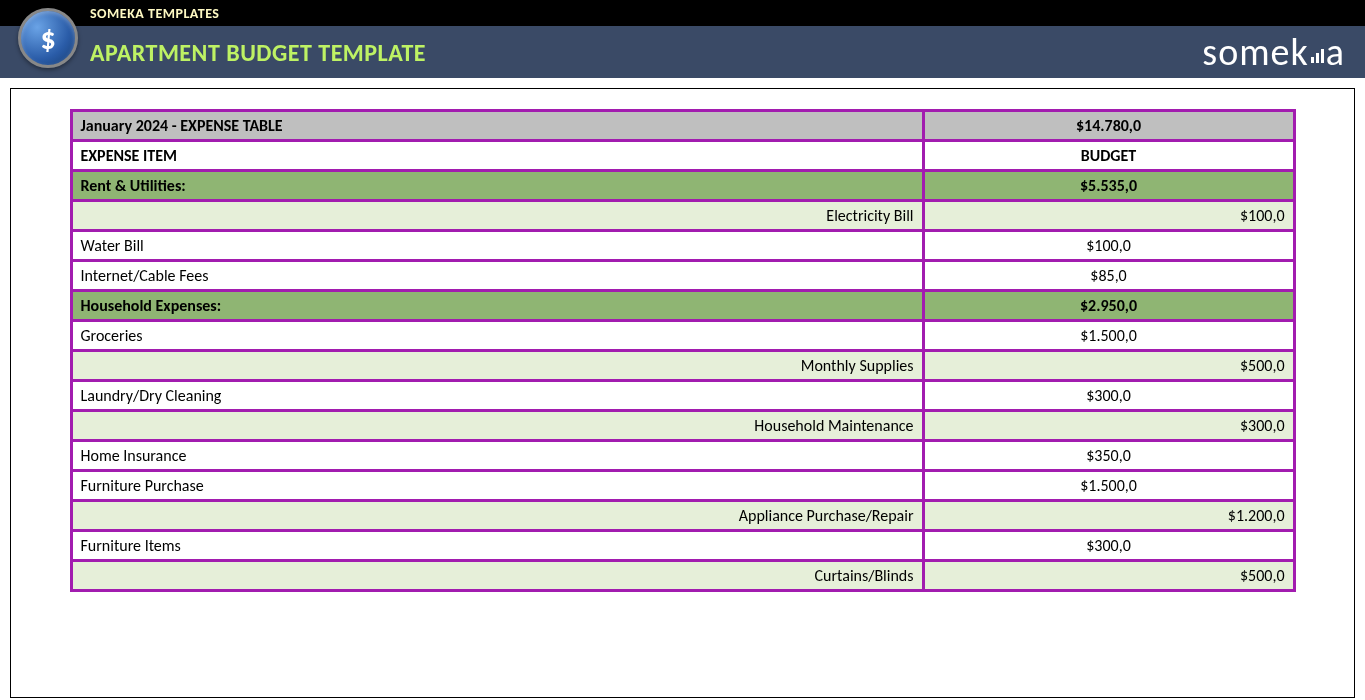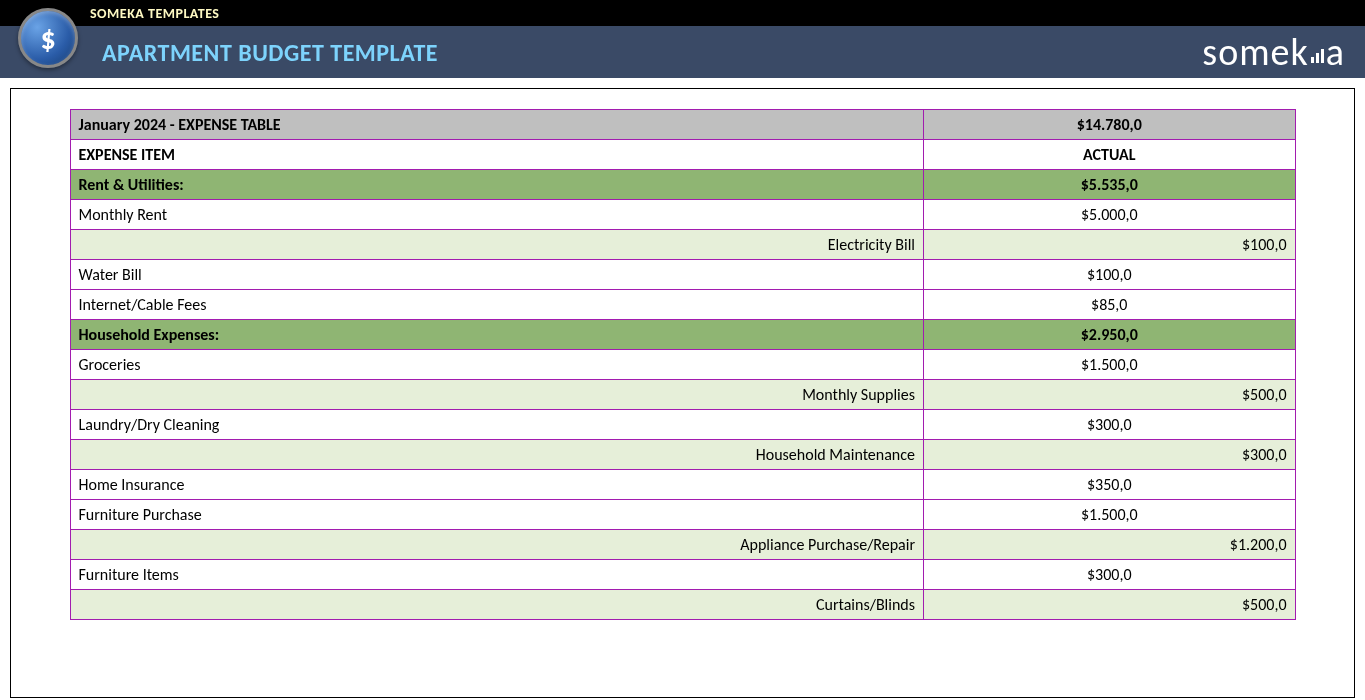--- a/index.html
+++ b/index.html
@@ -21,25 +21,24 @@
     background: #3a4a66;
     height: 52px;
     display: flex;
     align-items: center;
     justify-content: space-between;
     padding-left: 90px;
     padding-right: 20px;
     position: relative;
   }
   .title-bar .title {
-    color: #7dd3fc;
+    color: #bef264;
     font-weight: bold;
     font-size: 24px;
     letter-spacing: 0.5px;
-    margin-left: 12px;
   }
   .logo-coin {
     position: absolute;
     left: 18px;
     top: -18px;
     width: 60px;
     height: 60px;
     border-radius: 50%;
     background: radial-gradient(circle at 30% 30%, #6aa3e6, #2a5ca8 60%, #163b6f);
     border: 3px solid #888;
@@ -83,21 +82,21 @@
     padding: 20px 0 0 0;
     min-height: 610px;
   }
   table.expense {
     border-collapse: collapse;
     width: 1226px;
     margin: 0 auto;
     font-size: 16px;
   }
   table.expense td {
-    border: 1px solid #a21caf;
+    border: 3px solid #a21caf;
     padding: 4px 8px;
     height: 30px;
     vertical-align: middle;
   }
   tr.header-gray td {
     background: #bfbfbf;
     font-weight: bold;
   }
   tr.header-white td {
     background: #fff;
@@ -136,31 +135,27 @@
 
 <div class="sheet-wrap">
   <table class="expense">
     <tbody>
         <tr class="header-gray">
       <td class="label">January 2024 - EXPENSE TABLE</td>
       <td class="value">$14.780,0</td>
     </tr>
     <tr class="header-white">
       <td class="label">EXPENSE ITEM</td>
-      <td class="value">ACTUAL</td>
+      <td class="value">BUDGET</td>
     </tr>
 
     <tr class="cat">
       <td class="label">Rent &amp; Utilities:</td>
       <td class="value">$5.535,0</td>
     </tr>
-    <tr class="item-odd">
-          <td class="label">Monthly Rent</td>
-          <td class="value">$5.000,0</td>
-        </tr>
     <tr class="item-even">
           <td class="label">Electricity Bill</td>
           <td class="value">$100,0</td>
         </tr>
     <tr class="item-odd">
           <td class="label">Water Bill</td>
           <td class="value">$100,0</td>
         </tr>
     <tr class="item-odd">
           <td class="label">Internet/Cable Fees</td>

